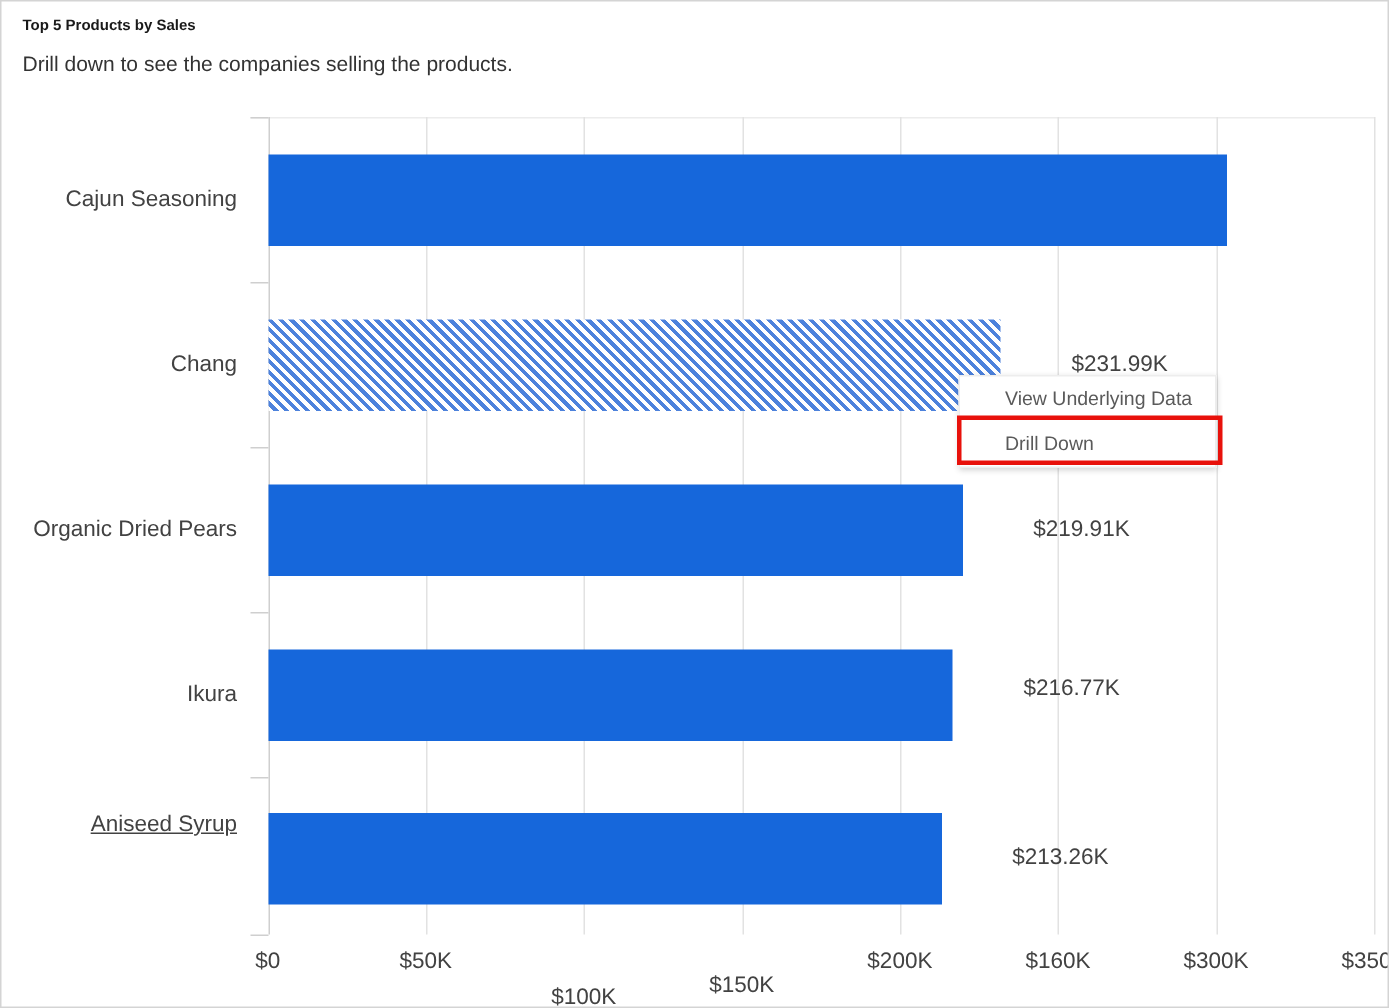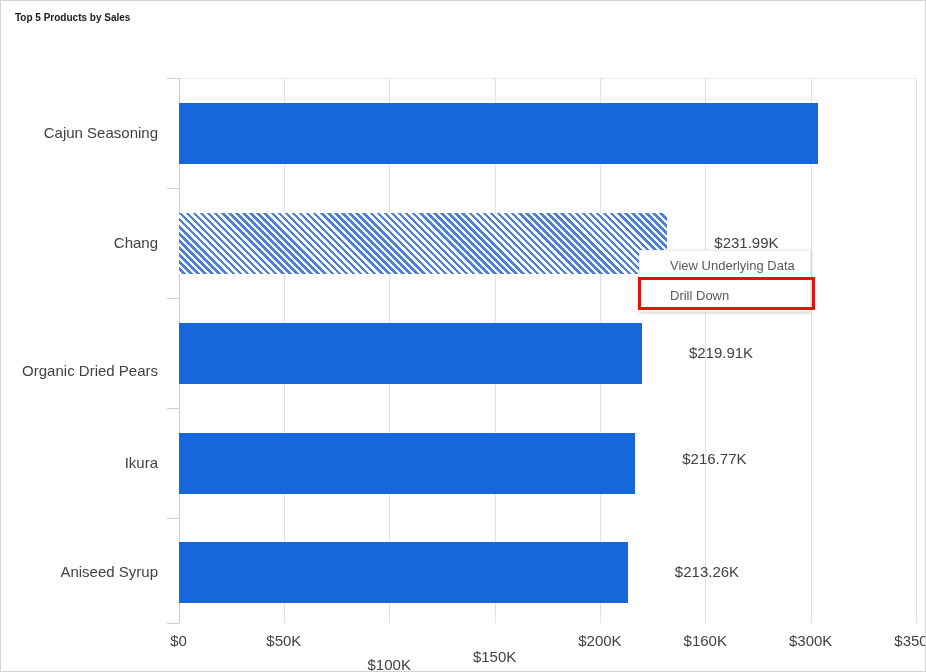--- a/index.html
+++ b/index.html
@@ -24,20 +24,21 @@
         border:1px solid #ededed;box-shadow:0 1px 4px rgba(0,0,0,0.18);z-index:5;}
   .menu-item{height:30px;line-height:30px;padding-left:30px;font-size:13px;color:#5a5a5a;cursor:pointer;white-space:nowrap;}
   .red-box{position:absolute;left:637px;top:276px;width:177px;height:33px;box-sizing:border-box;
            border:3px solid var(--hl);z-index:6;background:transparent;}
 </style>
 </head>
 <body>
 
 <div id="screen" style="--bar: #1667db; --hatch: #4d82dc; --grid: #e2e2e2; --hl: #e8110b;">
   <div class="title">Top 5 Products by Sales</div>
+  <div class="subtitle">Drill down to see the companies selling the products.</div>
 
   <div id="plot">
       <div class="frame-top" style="left: 165.5px; top: 77px; width: 749.5px;"></div>
       <div class="grid-v zero" style="left: 177.5px; top: 77px; height: 545px;"></div>
       <div class="x-tick" style="left: 132.5px; top: 631px;">$0</div>
       <div class="grid-v" style="left: 282.857px; top: 77px; height: 545px;"></div>
       <div class="x-tick" style="left: 237.857px; top: 631px;">$50K</div>
       <div class="grid-v" style="left: 388.214px; top: 77px; height: 545px;"></div>
       <div class="x-tick" style="left: 343.214px; top: 631px; margin-top: 24px;">$100K</div>
       <div class="grid-v" style="left: 493.571px; top: 77px; height: 545px;"></div>
@@ -54,27 +55,27 @@
       <div class="tick" style="left: 165.5px; top: 187px;"></div>
       <div class="tick" style="left: 165.5px; top: 297px;"></div>
       <div class="tick" style="left: 165.5px; top: 407px;"></div>
       <div class="tick" style="left: 165.5px; top: 517px;"></div>
       <div class="tick" style="left: 165.5px; top: 622px;"></div>
       <div class="cat-label" style="top: 122px;">Cajun Seasoning</div>
       <div class="bar" style="left: 177.5px; top: 101.5px; width: 639.307px; height: 61px;"></div>
       <div class="cat-label" style="top: 232px;">Chang</div>
       <div class="bar hatch" style="left: 177.5px; top: 211.5px; width: 488.836px; height: 61px;"></div>
       <div class="val-label" style="left: 713.336px; top: 232px;">$231.99K</div>
-      <div class="cat-label" style="top: 360px;">Organic Dried Pears</div>
+      <div class="cat-label" style="top: 342px;">Organic Dried Pears</div>
       <div class="bar" style="left: 177.5px; top: 321.5px; width: 463.382px; height: 61px;"></div>
       <div class="val-label" style="left: 687.882px; top: 342px;">$219.91K</div>
       <div class="cat-label" style="top: 452px;">Ikura</div>
       <div class="bar" style="left: 177.5px; top: 431.5px; width: 456.765px; height: 61px;"></div>
       <div class="val-label" style="left: 681.265px; top: 448px;">$216.77K</div>
-      <div class="cat-label" style="top: 561px;">Aniseed Syrup</div>
+      <div class="cat-label" style="top: 539px; text-decoration: underline;">Aniseed Syrup</div>
       <div class="bar" style="left: 177.5px; top: 540.5px; width: 449.369px; height: 61px;"></div>
       <div class="val-label" style="left: 673.869px; top: 561px;">$213.26K</div>
     </div>
 
   <div class="menu">
     <div class="menu-item">View Underlying Data</div>
     <div class="menu-item">Drill Down</div>
   </div>
   <div class="red-box"></div>
 </div>

